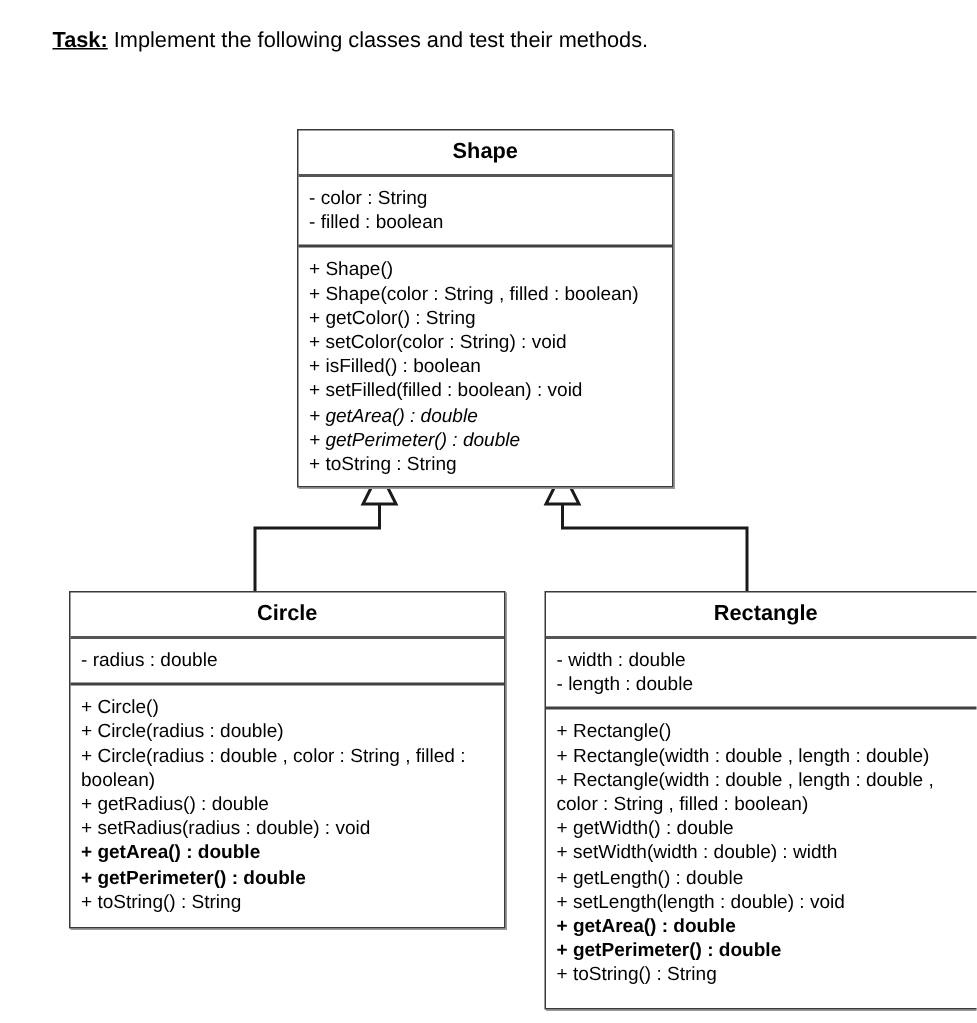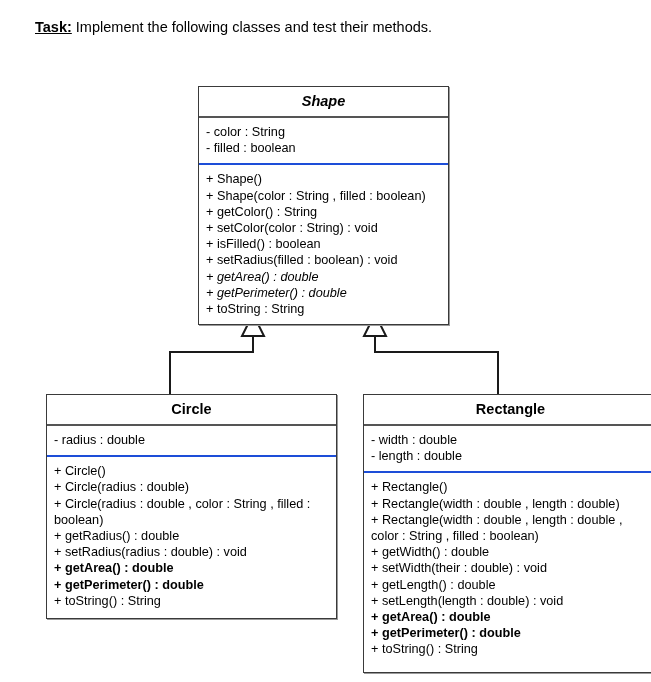--- a/index.html
+++ b/index.html
@@ -42,30 +42,29 @@
     box-shadow: 1px 1px 0 0 #9a9a9a;
   }
   .uml-title {
     text-align: center;
     font-size: 14.5px;
     padding: 6px 4px 7px 4px;
     border-bottom: 2px solid #555555;
     font-weight: bold;
   }
   .uml-title.abstract {
-    font-style: italic;
     text-align: center;
   }
   .uml-section {
     padding: 6px 7px 7px 7px;
     font-size: 12.7px;
     line-height: 16.2px;
   }
   .uml-attributes {
-    border-bottom: 2px solid #1d4ed8;
+    border-bottom: 2px solid #404040;
   }
   .uml-row {
     white-space: normal;
   }
   .uml-row.italic  { font-style: italic; }
   .uml-row.boldrow { font-weight: bold; }
 
   
   #shape-class {
     left: 198px;
@@ -117,21 +116,21 @@
   <div class="uml-section uml-attributes">
     <div class="uml-row">- color : String</div>
     <div class="uml-row">- filled : boolean</div>
   </div>
   <div class="uml-section uml-methods">
     <div class="uml-row">+ Shape()</div>
     <div class="uml-row">+ Shape(color : String , filled : boolean)</div>
     <div class="uml-row">+ getColor() : String</div>
     <div class="uml-row">+ setColor(color : String) : void</div>
     <div class="uml-row">+ isFilled() : boolean</div>
-    <div class="uml-row">+ setRadius(filled : boolean) : void</div>
+    <div class="uml-row">+ setFilled(filled : boolean) : void</div>
     <div class="uml-row italic">+ getArea() : double</div>
     <div class="uml-row italic">+ getPerimeter() : double</div>
     <div class="uml-row">+ toString : String</div>
   </div>
 </div>
 
 <div class="uml-class" id="circle-class">
   <div class="uml-title">Circle</div>
   <div class="uml-section uml-attributes">
     <div class="uml-row">- radius : double</div>
@@ -152,20 +151,20 @@
   <div class="uml-title">Rectangle</div>
   <div class="uml-section uml-attributes">
     <div class="uml-row">- width : double</div>
     <div class="uml-row">- length : double</div>
   </div>
   <div class="uml-section uml-methods">
     <div class="uml-row">+ Rectangle()</div>
     <div class="uml-row">+ Rectangle(width : double , length : double)</div>
     <div class="uml-row">+ Rectangle(width : double , length : double , color : String , filled : boolean)</div>
     <div class="uml-row">+ getWidth() : double</div>
-    <div class="uml-row">+ setWidth(their : double) : void</div>
+    <div class="uml-row">+ setWidth(width : double) : width</div>
     <div class="uml-row">+ getLength() : double</div>
     <div class="uml-row">+ setLength(length : double) : void</div>
     <div class="uml-row boldrow">+ getArea() : double</div>
     <div class="uml-row boldrow">+ getPerimeter() : double</div>
     <div class="uml-row">+ toString() : String</div>
   </div>
 </div>
 
 </body></html>

